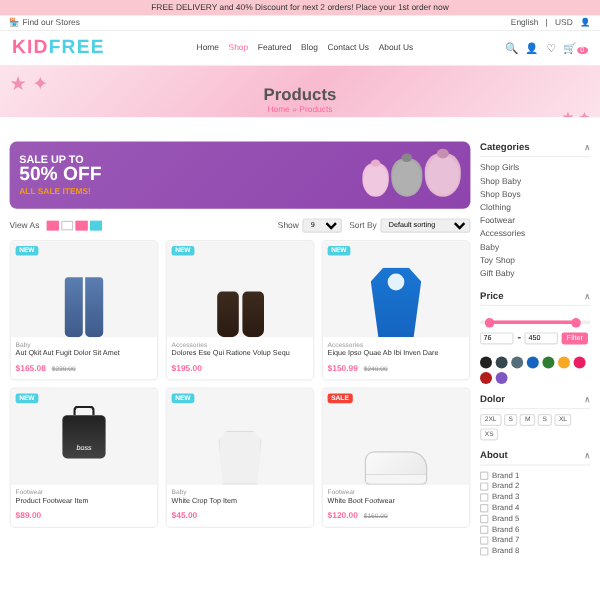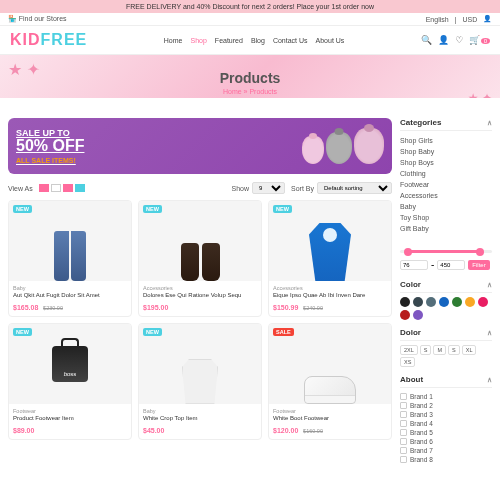--- a/index.html
+++ b/index.html
@@ -29,21 +29,21 @@
     .breadcrumb span { color: #ff6b9d; }
     .cloud { position: absolute; bottom: 0; width: 100%; height: 12px; background: repeating-radial-gradient(ellipse 25px 10px at 12% 100%, #fff 0%, #fff 60%, transparent 60%), repeating-radial-gradient(ellipse 20px 8px at 38% 100%, #fff 0%, #fff 60%, transparent 60%), repeating-radial-gradient(ellipse 30px 12px at 65% 100%, #fff 0%, #fff 60%, transparent 60%), repeating-radial-gradient(ellipse 22px 9px at 88% 100%, #fff 0%, #fff 60%, transparent 60%); }
 
     
     .page-content { display: flex; gap: 0; padding: 8px 8px; }
     .main-col { flex: 1; min-width: 0; }
     .sidebar { width: 100px; flex-shrink: 0; padding-left: 8px; }
 
     
     .sale-banner { background: linear-gradient(135deg, #9b59b6 0%, #8e44ad 100%); border-radius: 6px; padding: 10px 8px; display: flex; align-items: center; justify-content: space-between; margin-bottom: 8px; min-height: 55px; }
-    .sale-text { color: #fff; text-decoration: underline; }
+    .sale-text { color: #fff; }
     .sale-text .sale-up { font-size: 9px; font-weight: bold; }
     .sale-text .sale-pct { font-size: 16px; font-weight: 900; line-height: 1; }
     .sale-text .sale-all { font-size: 7px; font-weight: bold; color: #f39c12; margin-top: 3px; }
     .sale-animals { display: flex; gap: 2px; align-items: flex-end; }
     .a1 { width: 22px; height: 28px; background: radial-gradient(ellipse, #f0c8e0 60%, #e8a0c0 100%); border-radius: 40% 40% 50% 50%; }
     .a2 { width: 26px; height: 32px; background: radial-gradient(ellipse, #b0b0b0 60%, #909090 100%); border-radius: 40% 40% 50% 50%; }
     .a3 { width: 30px; height: 36px; background: radial-gradient(ellipse, #e8c0d8 60%, #d090b0 100%); border-radius: 40% 40% 50% 50%; }
 
     
     .toolbar { display: flex; align-items: center; gap: 6px; margin-bottom: 6px; font-size: 7px; color: #555; }
@@ -338,40 +338,40 @@
           <div class="sidebar-item">Clothing</div>
           <div class="sidebar-item">Footwear</div>
           <div class="sidebar-item">Accessories</div>
           <div class="sidebar-item">Baby</div>
           <div class="sidebar-item">Toy Shop</div>
           <div class="sidebar-item">Gift Baby</div>
         </div>
     </div>
 
     <div class="sidebar-section">
+      <div class="sidebar-title">
+        <span>Price</span>
+        <span class="chevron">∧</span>
+      </div>
       <div class="price-range">
         <div class="slider-track">
           <div class="slider-fill"></div>
           <div class="slider-thumb thumb-left"></div>
           <div class="slider-thumb thumb-right"></div>
         </div>
         <div class="price-inputs">
           <input class="price-input" type="text" value="76" style="">
           <span>-</span>
           <input class="price-input" type="text" value="450" style="">
           <button class="filter-btn">Filter</button>
         </div>
       </div>
     </div>
 
     <div class="sidebar-section">
-      <div class="sidebar-title">
-        <span>Color</span>
-        <span class="chevron">∧</span>
-      </div>
       <div class="color-swatches" id="color-swatches">
           <div class="swatch" style="background: rgb(33, 33, 33);"></div>
           <div class="swatch" style="background: rgb(55, 71, 79);"></div>
           <div class="swatch" style="background: rgb(84, 110, 122);"></div>
           <div class="swatch" style="background: rgb(21, 101, 192);"></div>
           <div class="swatch" style="background: rgb(46, 125, 50);"></div>
           <div class="swatch" style="background: rgb(249, 168, 37);"></div>
           <div class="swatch" style="background: rgb(233, 30, 99);"></div>
           <div class="swatch" style="background: rgb(183, 28, 28);"></div>
           <div class="swatch" style="background: rgb(126, 87, 194);"></div>

